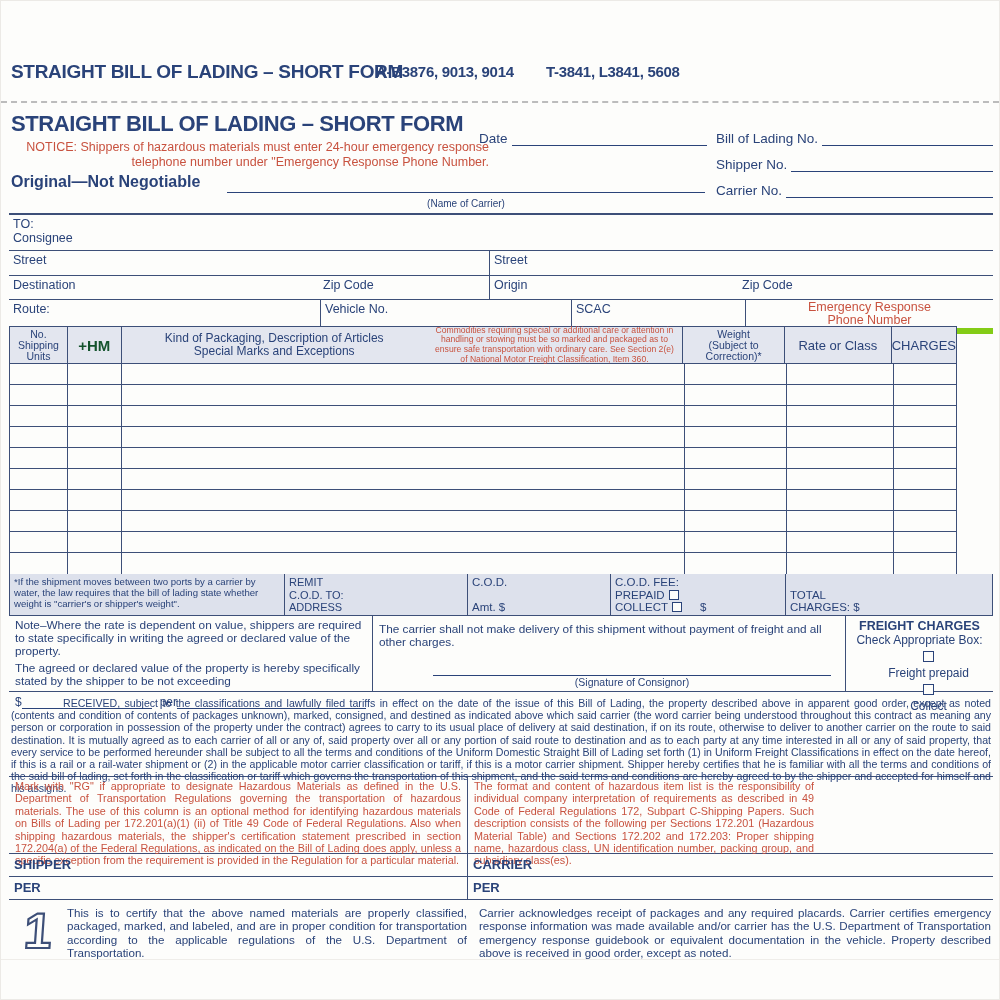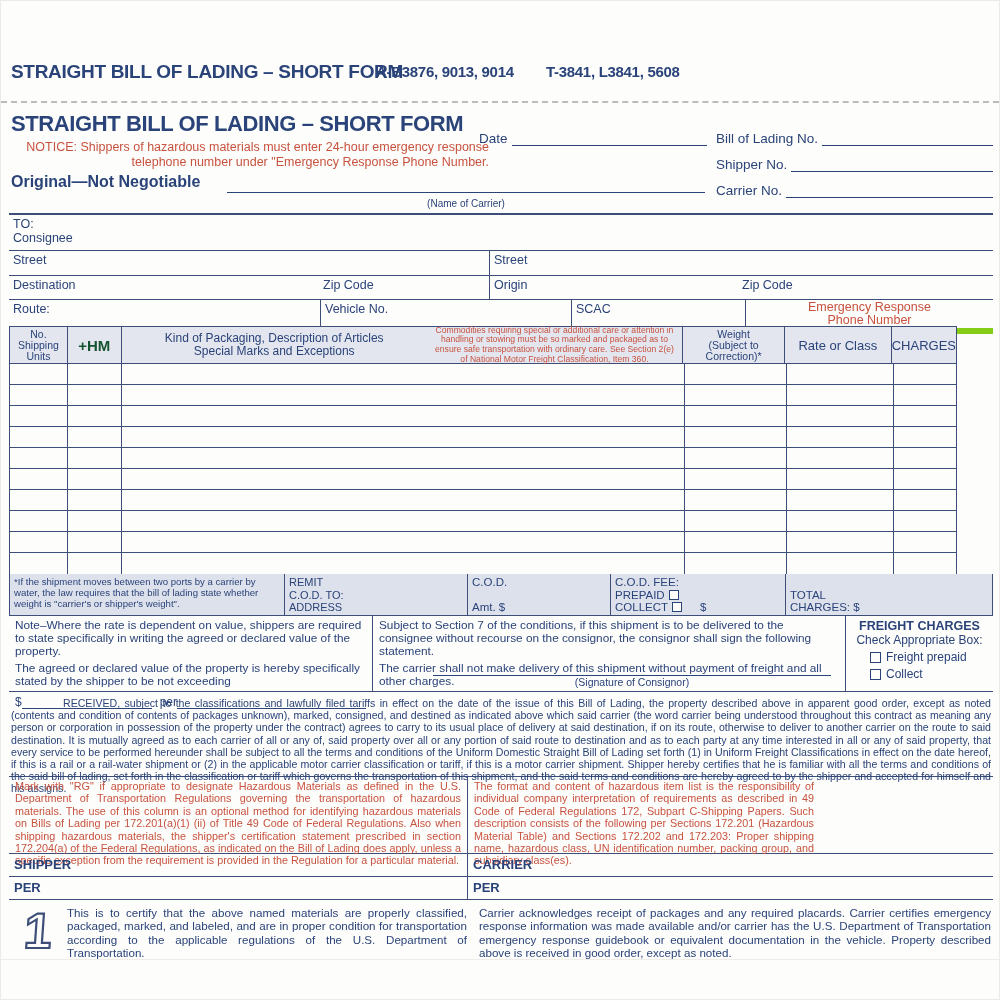--- a/index.html
+++ b/index.html
@@ -97,21 +97,21 @@
   .val-mid { width:473px; position:relative; }
   .val-right { flex:1; text-align:center; padding-top:4px; }
   .val-p2 { margin-top:4px; }
   .dollar-line { display:flex; align-items:flex-end; margin-top:8px; font-size:12px; }
   .dollar-line .wline { display:inline-block; border-bottom:1.5px solid #2a4379; height:13px; }
   .sig-wrap { position:absolute; left:60px; right:14px; bottom:2px; text-align:center; }
   .sig-wrap .ln { display:block; border-top:1.5px solid #2a4379; }
   .sig-wrap .cap { font-size:10.5px; }
   .fc-title { font-size:12.5px; font-weight:bold; }
   .fc-sub { font-size:12px; margin-top:1px; }
-  .fc-opt { display:flex; align-items:center; gap:5px; font-size:12px; margin:4px 0 0 18px; text-align:left; }
+  .fc-opt { display:flex; align-items:center; gap:5px; font-size:12px; margin:4px 0 0 18px; text-align:left;flex-direction:column; }
   .fc-opt .cbx { width:11px; height:11px; margin-left:0; }
 
   
   .received { position:absolute; left:8px; top:693px; width:984px; height:83px; font-size:10.6px; line-height:12.2px; text-align:justify; text-indent:52px; padding:3px 2px; border-bottom:1.5px solid #3d4f78; }
 
   
   .hazrow { position:absolute; left:8px; top:776px; width:984px; height:77px; display:flex; border-bottom:1.5px solid #3d4f78; }
   .hazcell { border-right:1.5px solid #3d4f78; padding:3px 6px; }
   .hazcell:last-child { border-right:none; }
   .haz-left { width:459px; font-size:10.8px; line-height:12.4px; text-align:justify; }
@@ -336,21 +336,20 @@
       <div>Note–Where the rate is dependent on value, shippers are required to state specifically in writing the agreed or declared value of the property.</div>
       <div class="val-p2">The agreed or declared value of the property is hereby specifically stated by the shipper to be not exceeding</div>
       <div class="dollar-line">
         <span>$</span>
         <span class="wline" style="width:130px"></span>
         <span style="margin-left:8px">per</span>
         <span class="wline" style="flex:1"></span>
       </div>
     </div>
     <div class="valcell val-mid">
-      <div>Subject to Section 7 of the conditions, if this shipment is to be delivered to the consignee without recourse on the consignor, the consignor shall sign the following statement.</div>
       <div class="val-p2">The carrier shall not make delivery of this shipment without payment of freight and all other charges.</div>
       <div class="sig-wrap">
         <span class="ln"></span>
         <span class="cap">(Signature of Consignor)</span>
       </div>
     </div>
     <div class="valcell val-right">
       <div class="fc-title">FREIGHT CHARGES</div>
       <div class="fc-sub">Check Appropriate Box:</div>
       <div class="fc-opt">

